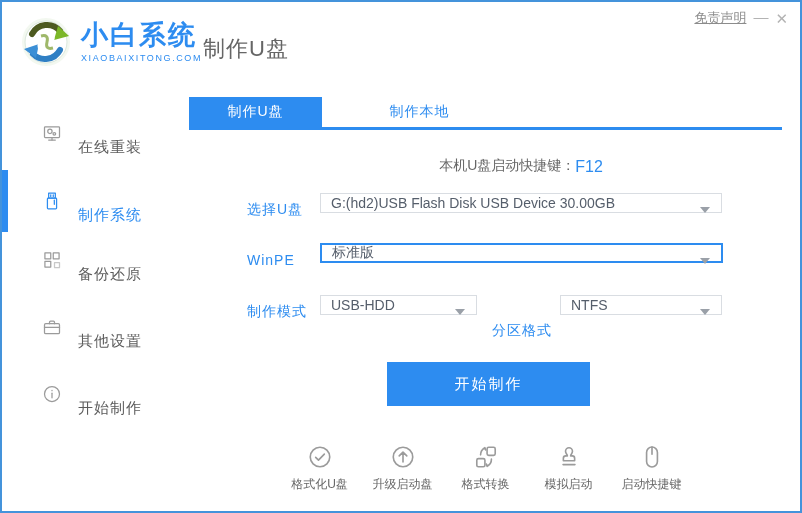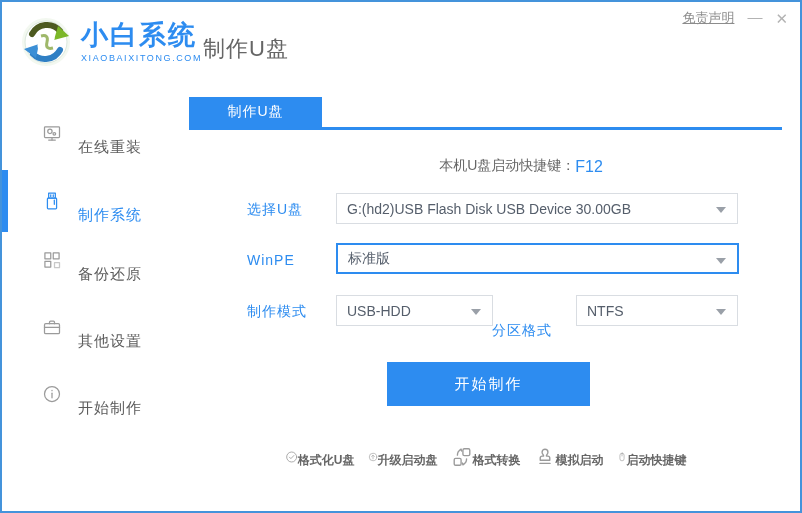--- a/index.html
+++ b/index.html
@@ -8,21 +8,21 @@
             border:2px solid #4493db; overflow:hidden; }
 
   
   .header { position:absolute; left:0; top:0; right:0; height:95px; background:#fff; }
   .logo { position:absolute; left:18px; top:14px; display:flex; align-items:center; gap:9px; }
   .logo-badge { width:52px; height:52px; }
   .logo-text { display:flex; flex-direction:column; }
   .logo-cn { font-size:27px; font-weight:bold; color:#2d8cf0; letter-spacing:2px; line-height:1.05; }
   .logo-domain { font-size:9px; font-weight:normal; color:#2d8cf0; letter-spacing:1.6px; margin-top:3px; }
   .page-title { position:absolute; left:201px; top:32px; font-size:22px; color:#666; letter-spacing:1px; }
-  .titlebar-right { position:absolute; right:12px; top:7px; display:flex; align-items:center; gap:13px; }
+  .titlebar-right { position:absolute; right:12px; top:7px; display:flex; align-items:center; gap:7px; }
   .disclaimer { font-size:13px; color:#8c8c8c; text-decoration:underline; cursor:pointer; }
   .win-btn { font-size:15px; color:#b3b3b3; cursor:pointer; line-height:1; }
   .win-min { letter-spacing:0; position:relative; top:-2px; }
 
   
   .sidebar { position:absolute; left:0; top:95px; width:187px; bottom:0; background:#fff; }
   .side-item { position:absolute; left:0; width:100%; height:36px;
                display:flex; align-items:center; cursor:pointer; }
   .side-item .s-icon { margin-left:40px; width:20px; height:20px; display:flex; }
   .side-item .s-label { margin-left:16px; font-size:15px; color:#5c5c5c; letter-spacing:1px;margin-top:29px; }
@@ -37,23 +37,23 @@
   .tab { height:30px; display:flex; align-items:center; justify-content:center;
          font-size:14px; cursor:pointer; }
   .tab.active { width:133px; background:#2d8cf0; color:#fff; letter-spacing:1px; }
   .tab.inactive { width:135px; margin-left:30px; color:#2d8cf0; letter-spacing:1px; }
 
   .hotkey { position:absolute; left:131px; width:402px; top:60px; text-align:center;
             font-size:14px; color:#666; }
   .hotkey .key { font-size:16px; color:#2d8cf0; vertical-align:-2px; }
 
   .form-label { position:absolute; font-size:14px; color:#2d8cf0; letter-spacing:1px; }
-  .select { position:absolute; height:31px; background:#fff; border:1px solid #d9dde2;
+  .select { position:absolute; height:20px; background:#fff; border:1px solid #d9dde2;
             display:flex; align-items:center; padding-left:10px; font-size:14px;
-            color:#555e6b; cursor:pointer;margin-left:16px; }
+            color:#555e6b; cursor:pointer; }
   .select .caret { position:absolute; right:11px; top:13px; width:0; height:0;
             border-left:5px solid transparent; border-right:5px solid transparent;
             border-top:6px solid #9aa0a8; }
   .select.focus { border:2px solid #2d8cf0;align-items:center; }
 
   .row1-label { left:58px; top:104px; }
   .row1-box  { left:131px; top:96px; width:402px; }
   .row2-label { left:58px; top:155px; }
   .row2-box  { left:131px; top:146px; width:403px; }
   .row3-label { left:58px; top:206px; }
@@ -61,21 +61,21 @@
   .row3b-label { left:303px; top:206px;margin-top:19px; }
   .row3b-box { left:371px; top:198px; width:162px; }
 
   .start-btn { position:absolute; left:198px; top:265px; width:203px; height:44px;
                background:#2d8cf0; color:#fff; border:none; font-size:15px;
                letter-spacing:2px; cursor:pointer;
                font-family:"Liberation Sans","DejaVu Sans",sans-serif; }
 
   .tools { position:absolute; left:0; right:18px; top:347px; display:flex;
            justify-content:center; gap:13px; }
-  .tool { width:70px; display:flex; flex-direction:row; align-items:center; cursor:pointer;font-weight:bold; }
+  .tool { width:70px; display:flex; flex-direction:column; align-items:center; cursor:pointer; }
   .tool .t-icon { width:26px; height:26px; }
   .tool .t-label { margin-top:6px; font-size:12px; color:#666; white-space:nowrap; }
 
   svg.icon { stroke:#9b9b9b; fill:none; stroke-width:1.5; stroke-linecap:round; stroke-linejoin:round; }
   svg.icon.blue { stroke:#2d8cf0; }
 </style>
 </head>
 <body>
 
 <div class="window">
@@ -159,20 +159,21 @@
             <line x1="12" y1="11" x2="12" y2="16.5"></line>
           </svg>
       </span>
       <span class="s-label">开始制作</span>
     </div>
   </div>
 
   <div class="main">
     <div class="tabs">
       <div class="tab active">制作U盘</div>
+      <div class="tab inactive">制作本地</div>
     </div>
 
     <div class="hotkey">
       <span>本机U盘启动快捷键：</span><span class="key">F12</span>
     </div>
 
     <div class="form-label row1-label">选择U盘</div>
     <div class="select row1-box">
       <span>G:(hd2)USB Flash Disk USB Device 30.00GB</span>
       <span class="caret"></span>

